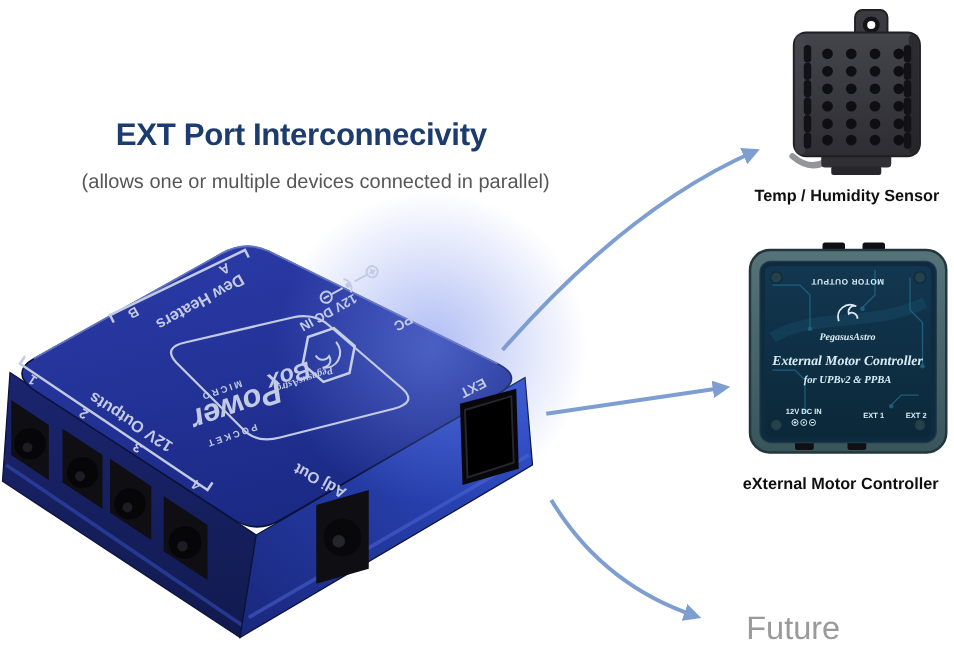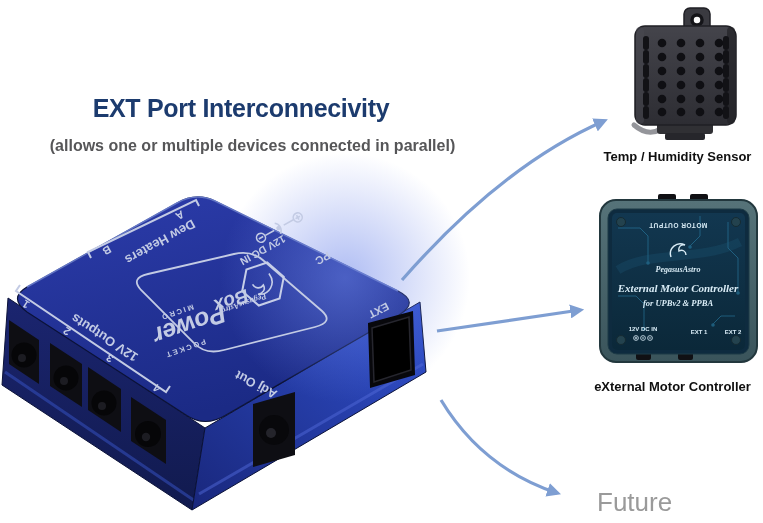--- a/index.html
+++ b/index.html
@@ -1,21 +1,21 @@
 <!DOCTYPE html>
 <html><head>
 <meta charset="utf-8">
 <style>
   html,body{margin:0;padding:0;background:#fff;}
   body{font-family:"Liberation Sans", sans-serif;}
   .canvas{position:relative;width:763px;height:523px;background:#fff;overflow:hidden;}
   .abs{position:absolute;}
   .title{left:55px;top:94px;width:372px;text-align:center;font-size:25px;font-weight:bold;
          color:#1c3b6e;letter-spacing:-0.3px;}
-  .subtitle{left:0;top:137px;width:505px;text-align:center;font-size:16px;font-weight:bold;
+  .subtitle{left:0;top:137px;width:505px;text-align:center;font-size:16px;font-weight:normal;
             color:#565658;}
   .caption{font-size:13px;font-weight:bold;color:#0f0f0f;text-align:center;}
   .sensor-caption{left:560px;top:149px;width:235px;}
   .motor-caption{left:555px;top:379px;width:235px;}
   .future-caption{left:597px;top:487px;font-size:26px;color:#9a9a9a;font-weight:normal;}
   svg text{font-family:"Liberation Sans", sans-serif;}
   svg .serifit{font-family:"Liberation Serif", serif;font-style:italic;font-weight:bold;}
 </style>
 </head>
 <body>

